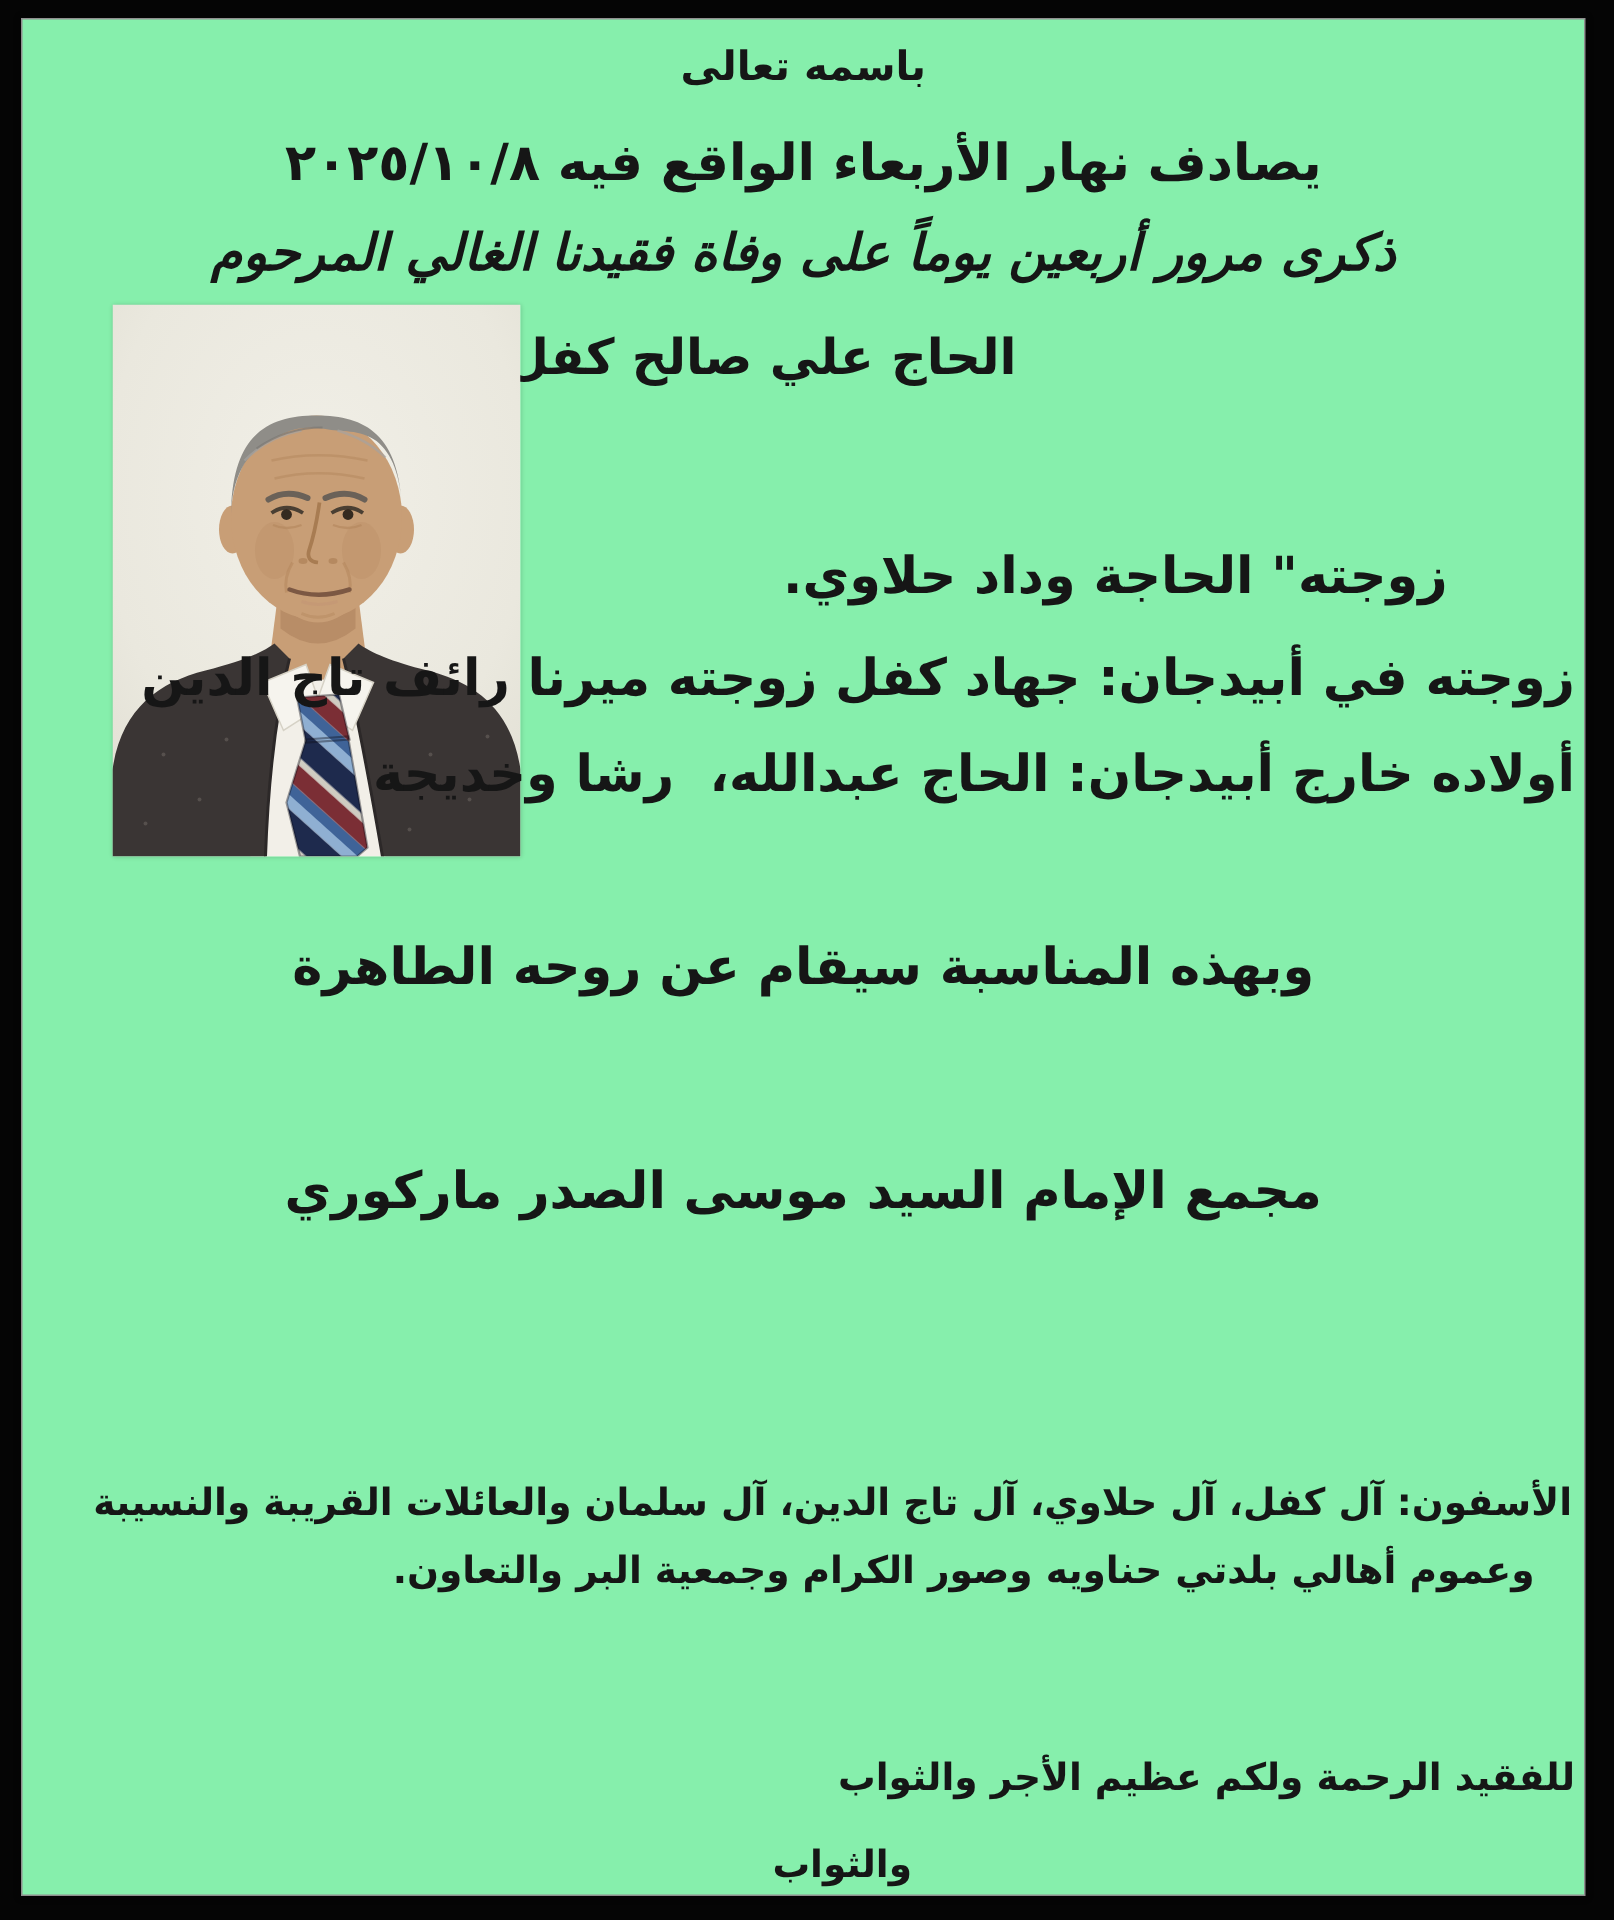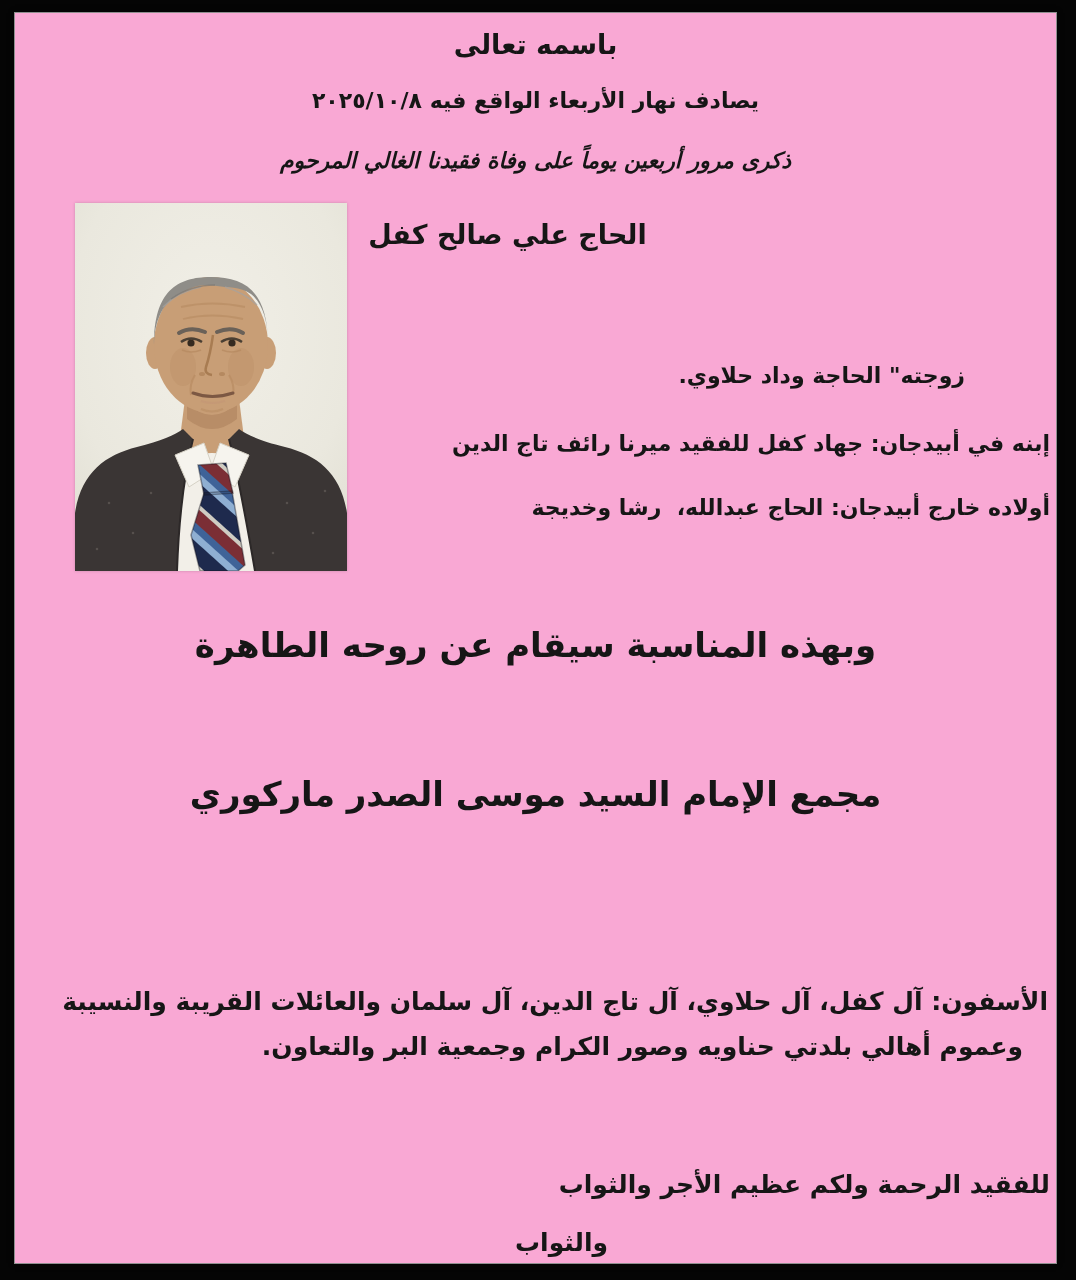--- a/index.html
+++ b/index.html
@@ -3,30 +3,30 @@
 <meta charset="utf-8">
 <style>
   html,body{margin:0;padding:0;background:#000;}
   .canvas{
     position:relative;width:1076px;height:1280px;overflow:hidden;
     background:#050505;
     font-family:"DejaVu Sans",sans-serif;
   }
   .page{
     position:absolute;left:15px;top:13px;width:1041px;height:1250px;
-    background:#f9a8d4;direction:rtl;overflow:hidden;
+    background:#86efac;direction:rtl;overflow:hidden;
     box-shadow:0 0 0 1px #8f8f8f, 0 0 6px rgba(0,0,0,.7);
   }
   .line{
     position:absolute;font-weight:bold;color:#161616;
     line-height:1.3;white-space:pre-wrap;
   }
   .centered{left:10px;width:1021px;text-align:center;}
-  .f25{font-size:25px}.f26{font-size:22px}.f27{font-size:27px}
-  .f33{font-size:27px}.f34{font-size:34px}
+  .f25{font-size:25px}.f26{font-size:34px}.f27{font-size:27px}
+  .f33{font-size:33px}.f34{font-size:34px}
   .pos-basmala{top:14px;}
   .pos-date{top:74px;}
   .pos-occasion{top:134px;font-style:italic;}
   .pos-name{top:204px;left:0;width:985px;text-align:center;}
   .pos-photo{position:absolute;left:60px;top:190px;width:272px;height:368px;
     box-shadow:0 0 3px rgba(0,0,0,.18);}
   .pos-wife{top:349px;right:91px;text-align:right;}
   .pos-son{top:417px;right:6px;text-align:right;}
   .pos-children{top:481px;right:6px;text-align:right;}
   .pos-cer1{top:610px;}
@@ -149,21 +149,21 @@
 
         <g>
           <rect x="100" y="245" width="85" height="123" fill="url(#tiestripes)" clip-path="url(#tieclip)"></rect>
           <path d="M123,262 L151,260 L158,290 L129,292 Z" fill="none" stroke="rgba(15,15,25,0.4)" stroke-width="1.5"></path>
           <path d="M129,290 L157,288 L170,362 L163,368 L125,368 L116,332 Z" fill="none" stroke="rgba(15,15,25,0.4)" stroke-width="1.5"></path>
         </g>
       </svg>
     </div>
 
     <div class="line f26 pos-wife">زوجته" الحاجة وداد حلاوي.</div>
-    <div class="line f26 pos-son">إبنه في أبيدجان: جهاد كفل للفقيد ميرنا رائف تاج الدين</div>
+    <div class="line f26 pos-son">زوجته في أبيدجان: جهاد كفل زوجته ميرنا رائف تاج الدين</div>
     <div class="line centered f34 pos-cer1">وبهذه المناسبة سيقام عن روحه الطاهرة</div>
 
     <div class="line f26 pos-children">أولاده خارج أبيدجان: الحاج عبدالله،  رشا وخديجة</div>
     <div class="line centered f34 pos-cer3">مجمع الإمام السيد موسى الصدر ماركوري</div>
 
     <div class="line f25 pos-mourn1">الأسفون: آل كفل، آل حلاوي، آل تاج الدين، آل سلمان والعائلات القريبة والنسيبة</div>
     <div class="line f25 pos-mourn2">وعموم أهالي بلدتي حناويه وصور الكرام وجمعية البر والتعاون.</div>
 
     <div class="line f25 pos-prayer">للفقيد الرحمة ولكم عظيم الأجر والثواب</div>
     <div class="line f25 pos-fatiha">والثواب</div>

